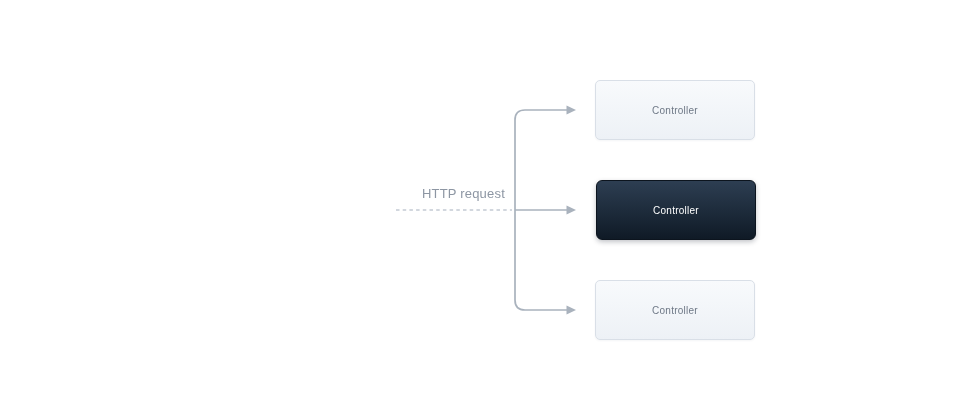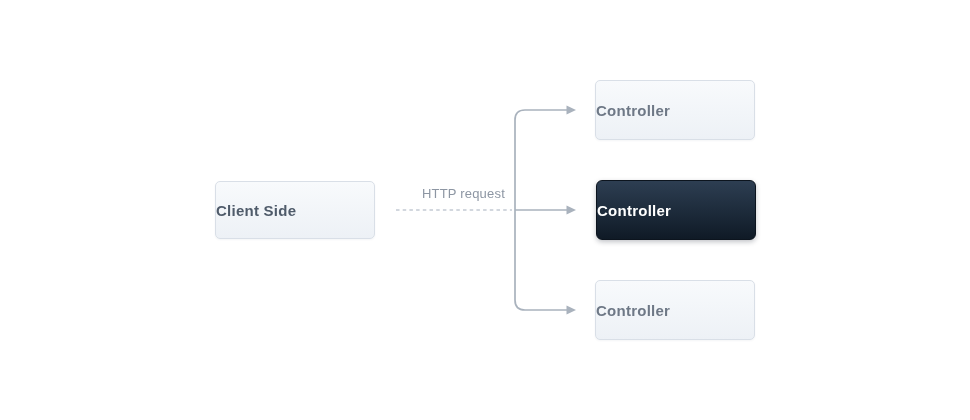--- a/index.html
+++ b/index.html
@@ -14,22 +14,23 @@
   .connectors {
     position: absolute;
     left: 0; top: 0;
     width: 970px; height: 420px;
     pointer-events: none;
   }
   .node {
     position: absolute;
     display: flex;
     align-items: center;
-    font-size: 15px;
-    font-weight: 700;
+    justify-content: center;
+    font-size: 10px;
+    font-weight: 400;
     letter-spacing: 0.25px;
     border-radius: 5px;
     box-sizing: border-box;
   }
   .node-light {
     background: linear-gradient(180deg, #f8fafc 0%, #edf1f6 100%);
     border: 1px solid #d9dfe7;
     color: #6e7886;
     box-shadow: 0 1px 2px rgba(40, 60, 90, 0.05);
   }
@@ -69,23 +70,20 @@
 
     <path d="M515 210 V300 Q515 310 525 310 H567" stroke="#a9b2bd" stroke-width="1.7" fill="none"></path>
 
     <path d="M566.5 105.6 L576 110 L566.5 114.4 Z" fill="#a9b2bd"></path>
     <path d="M566.5 205.6 L576 210 L566.5 214.4 Z" fill="#a9b2bd"></path>
     <path d="M566.5 305.6 L576 310 L566.5 314.4 Z" fill="#a9b2bd"></path>
   </svg>
 
   <div class="http-label">HTTP request</div>
 
-  <div class="node node-light node-client">
-    <span>Client Side</span>
-  </div>
 
   <div class="node node-light node-ctrl-top">
     <span>Controller</span>
   </div>
 
   <div class="node node-dark node-ctrl-mid">
     <span>Controller</span>
   </div>
 
   <div class="node node-light node-ctrl-bot">

